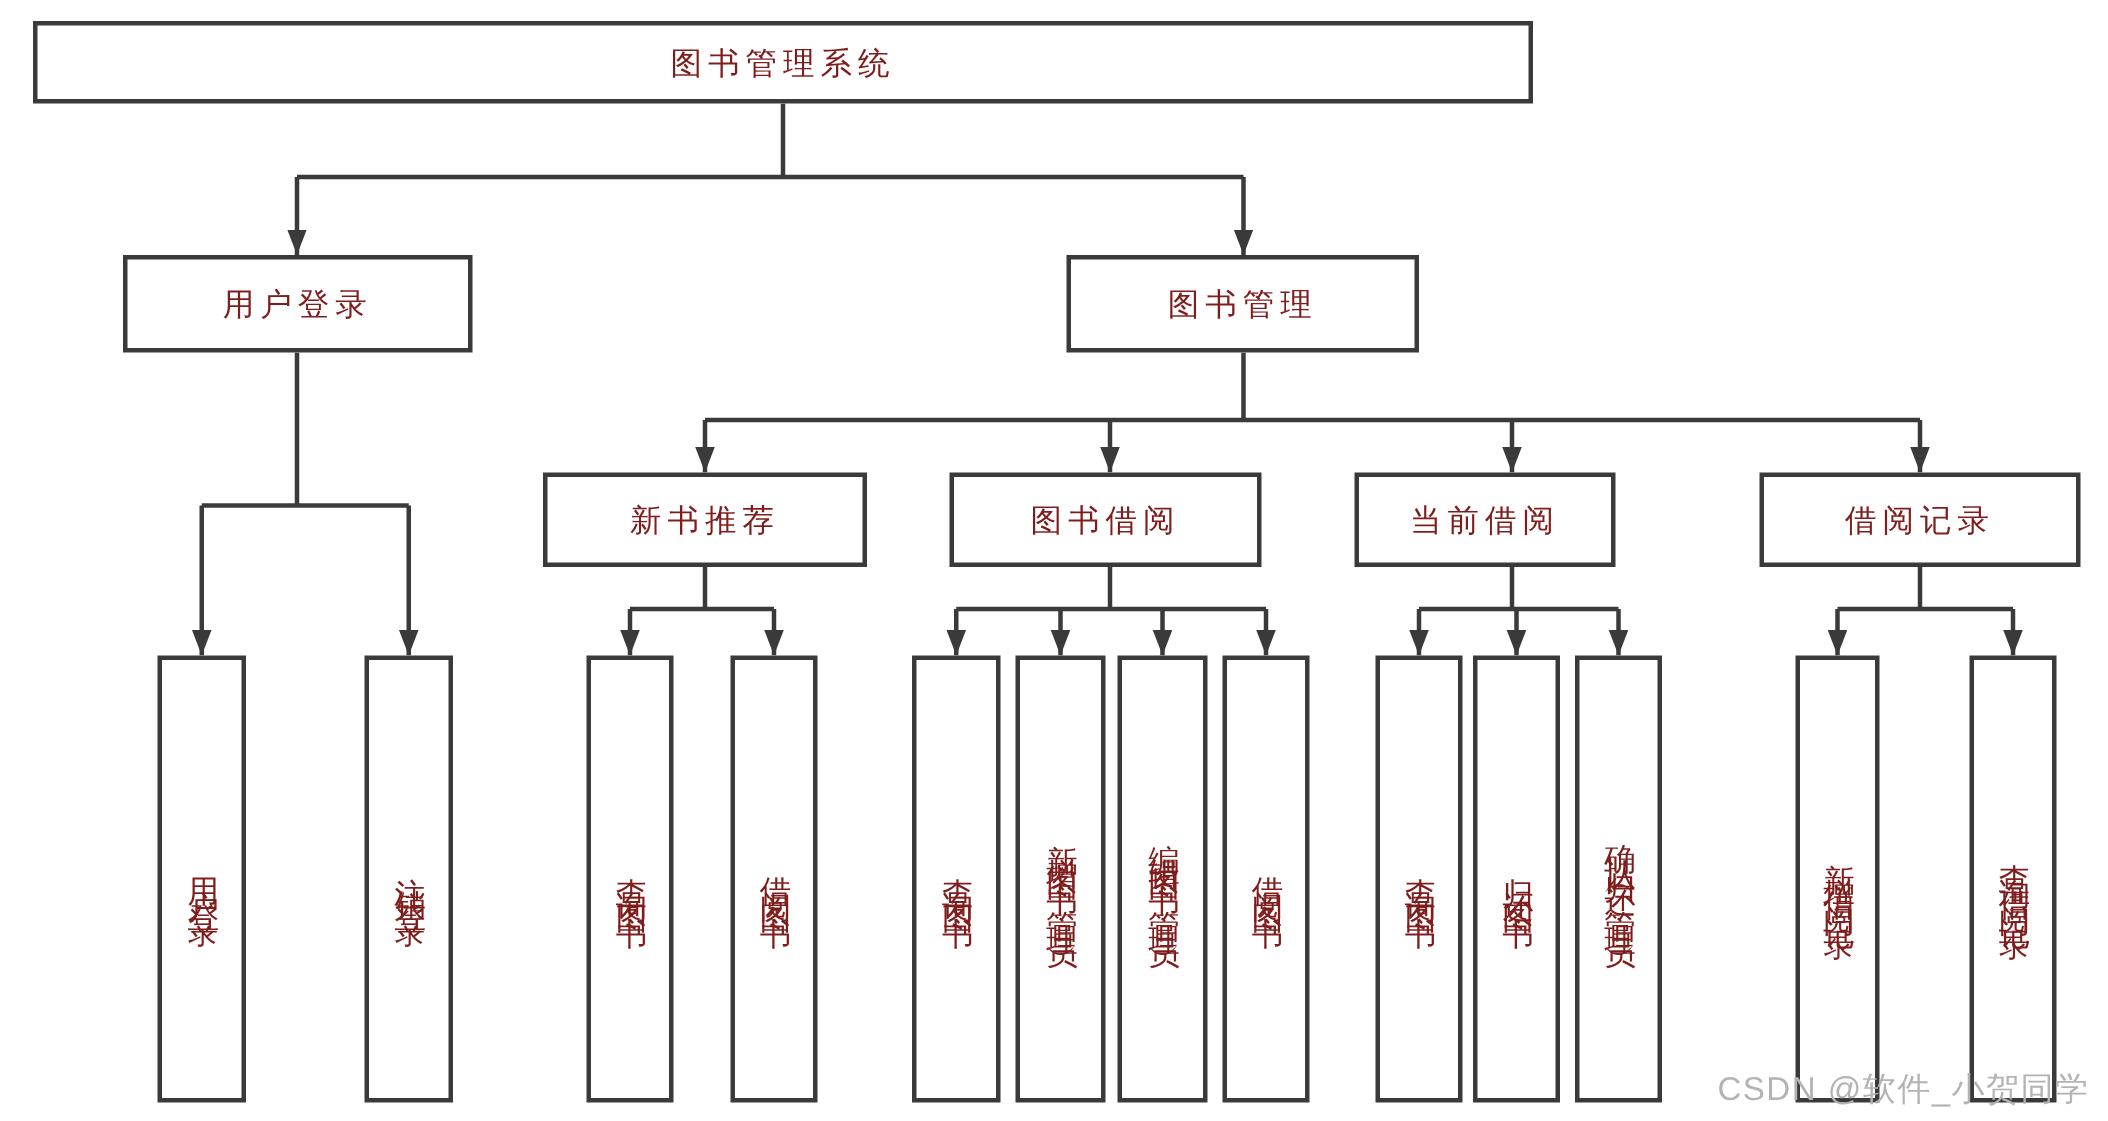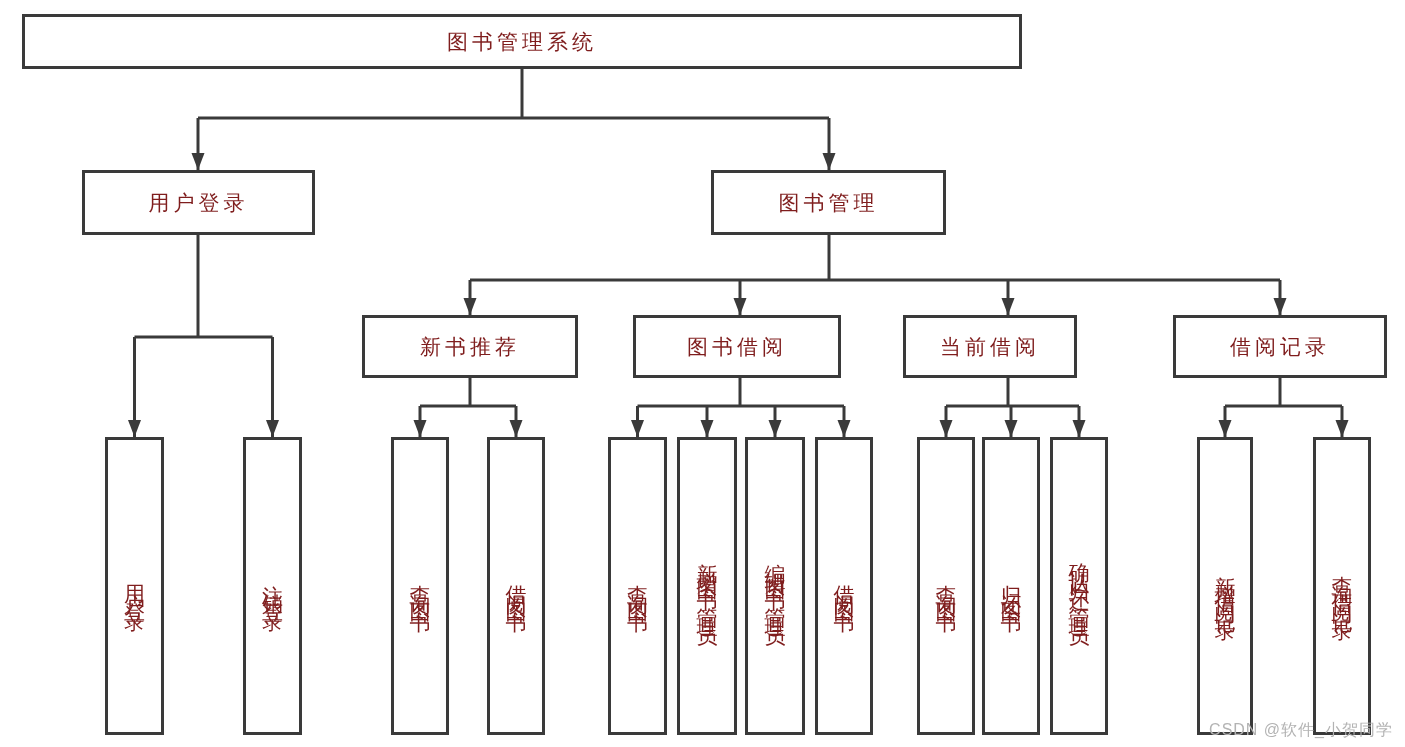--- a/index.html
+++ b/index.html
@@ -30,21 +30,21 @@
     writing-mode:vertical-rl;
     text-orientation:mixed;
     font-size:21px;
     letter-spacing:9px;
     white-space:nowrap;
   }
   .watermark{
     position:absolute;
     right:12px;bottom:6px;
     color:#b3b3b3;
-    font-size:16px;
+    font-size:22px;
     letter-spacing:1px;
     z-index:10;
     white-space:nowrap;
   }
 </style>
 </head>
 <body>
 
 <div id="stage">
 

